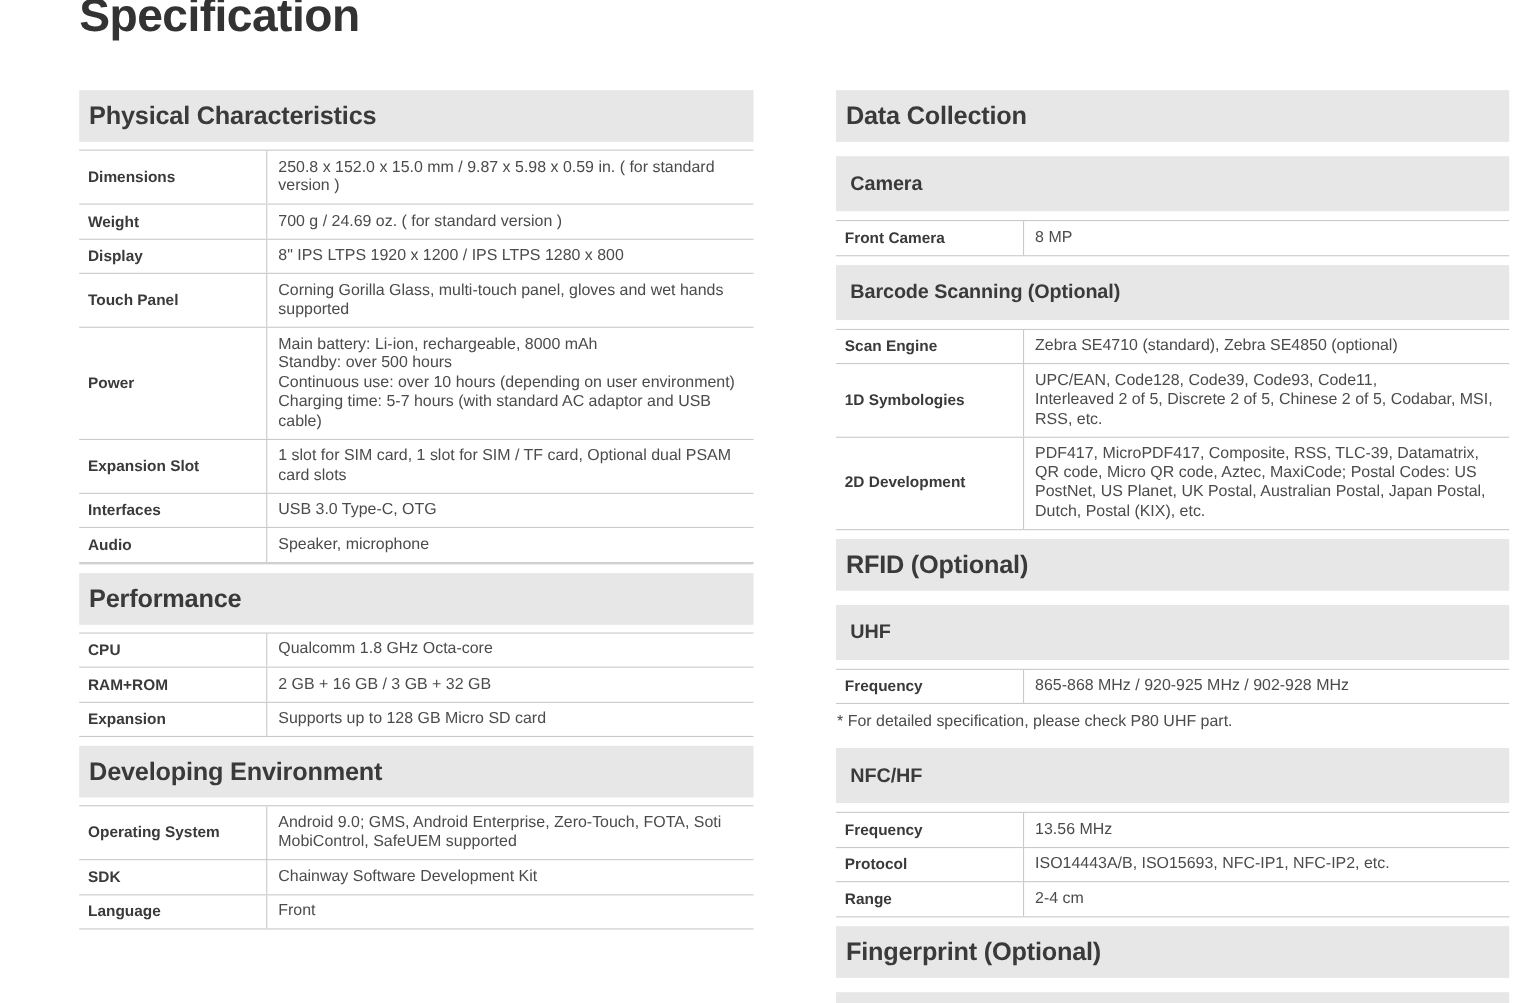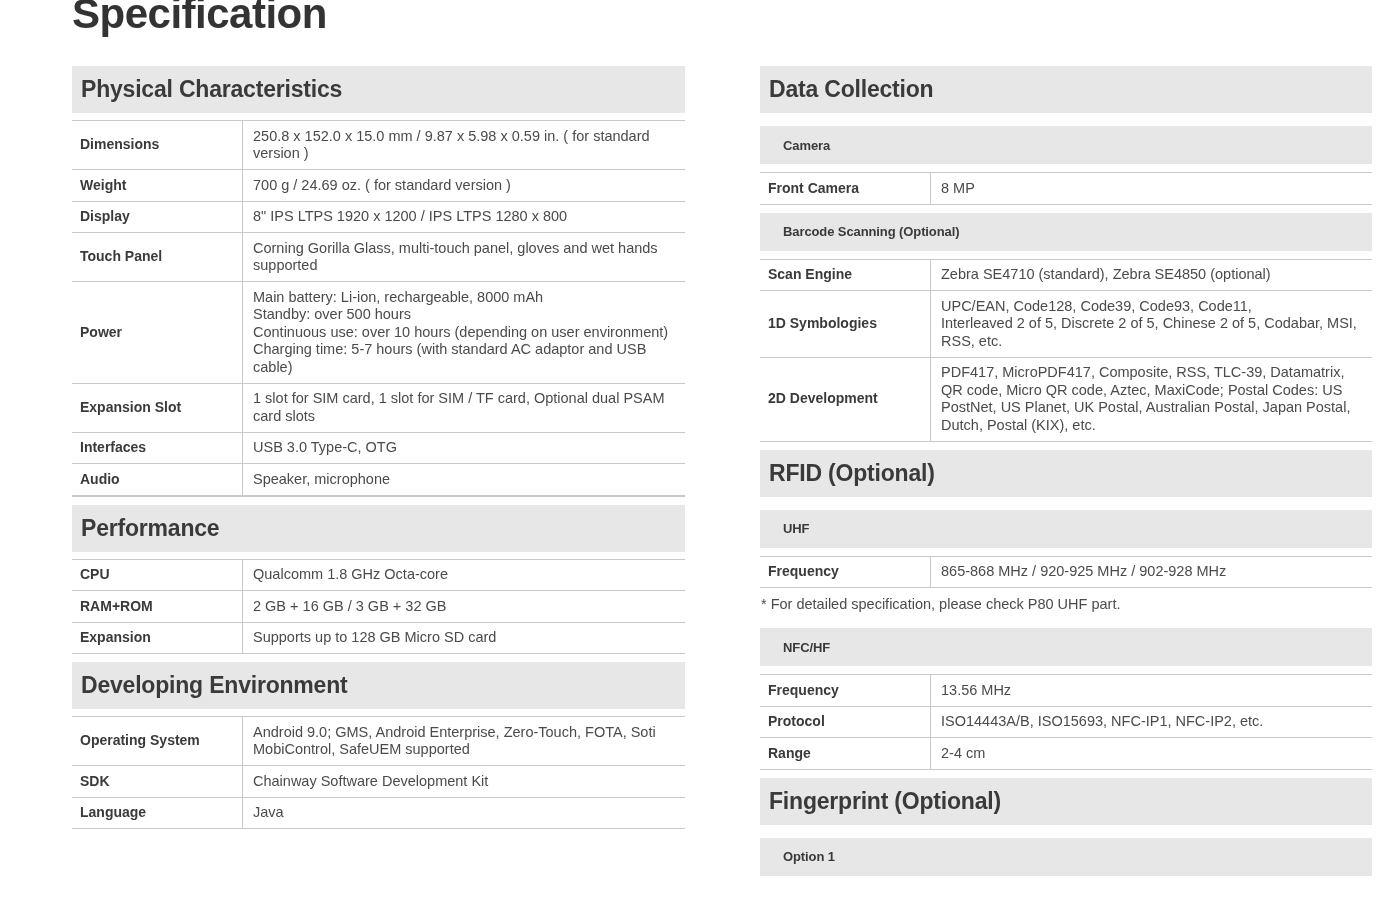--- a/index.html
+++ b/index.html
@@ -17,34 +17,34 @@
     background:var(--page-bg);
     font-family:"Liberation Sans","DejaVu Sans",sans-serif;
     -webkit-font-smoothing:antialiased;
   }
   .page{padding:0 24px 0 72px;}
   .page-title{
     font-size:42px;font-weight:700;color:#333333;
     line-height:44px;margin:-8px 0 30px 0;letter-spacing:-0.5px;
   }
   .columns{display:flex;gap:75px;align-items:flex-start;}
-  .column{flex:none;}
+  .column{flex:none;margin-top:16px;}
   .column-left{width:613px;}
   .column-right{width:612px;}
 
   .section-header{
     background:var(--header-bg);color:var(--heading-text);
     height:47px;display:flex;align-items:center;
     padding-left:9px;font-size:23px;font-weight:700;
     margin:0 0 7px 0;letter-spacing:-0.2px;
   }
   .sub-header{
     background:var(--header-bg);color:var(--heading-text);
-    height:38px;display:flex;align-items:center;
-    padding-left:23px;font-size:13px;font-weight:700;
+    height:50px;display:flex;align-items:center;
+    padding-left:13px;font-size:18px;font-weight:700;
     margin:0 0 8px 0;letter-spacing:-0.1px;
   }
   .section-header + .sub-header{margin-top:13px;}
 
   .spec-table{border-top:1px solid var(--border);margin:0 0 8px 0;}
   .spec-row{display:flex;border-bottom:1px solid var(--border);}
   .spec-label{
     width:170px;flex:none;display:flex;align-items:center;
     padding:6.5px 8px;font-size:14px;font-weight:700;
     color:var(--label-text);line-height:17.5px;
@@ -126,21 +126,21 @@
           <div class="spec-row">
             <div class="spec-label">Operating System</div>
             <div class="spec-value">Android 9.0;  GMS, Android Enterprise, Zero-Touch, FOTA, Soti MobiControl, SafeUEM supported</div>
           </div>
           <div class="spec-row">
             <div class="spec-label">SDK</div>
             <div class="spec-value">Chainway Software Development Kit</div>
           </div>
           <div class="spec-row">
             <div class="spec-label">Language</div>
-            <div class="spec-value">Java</div>
+            <div class="spec-value">Front</div>
           </div>
         </div>
       </div>
     <div class="column column-right">
         <div class="section-header">Data Collection</div>
         <div class="sub-header">Camera</div>
         <div class="spec-table">
           <div class="spec-row">
             <div class="spec-label">Front Camera</div>
             <div class="spec-value">8 MP</div>

